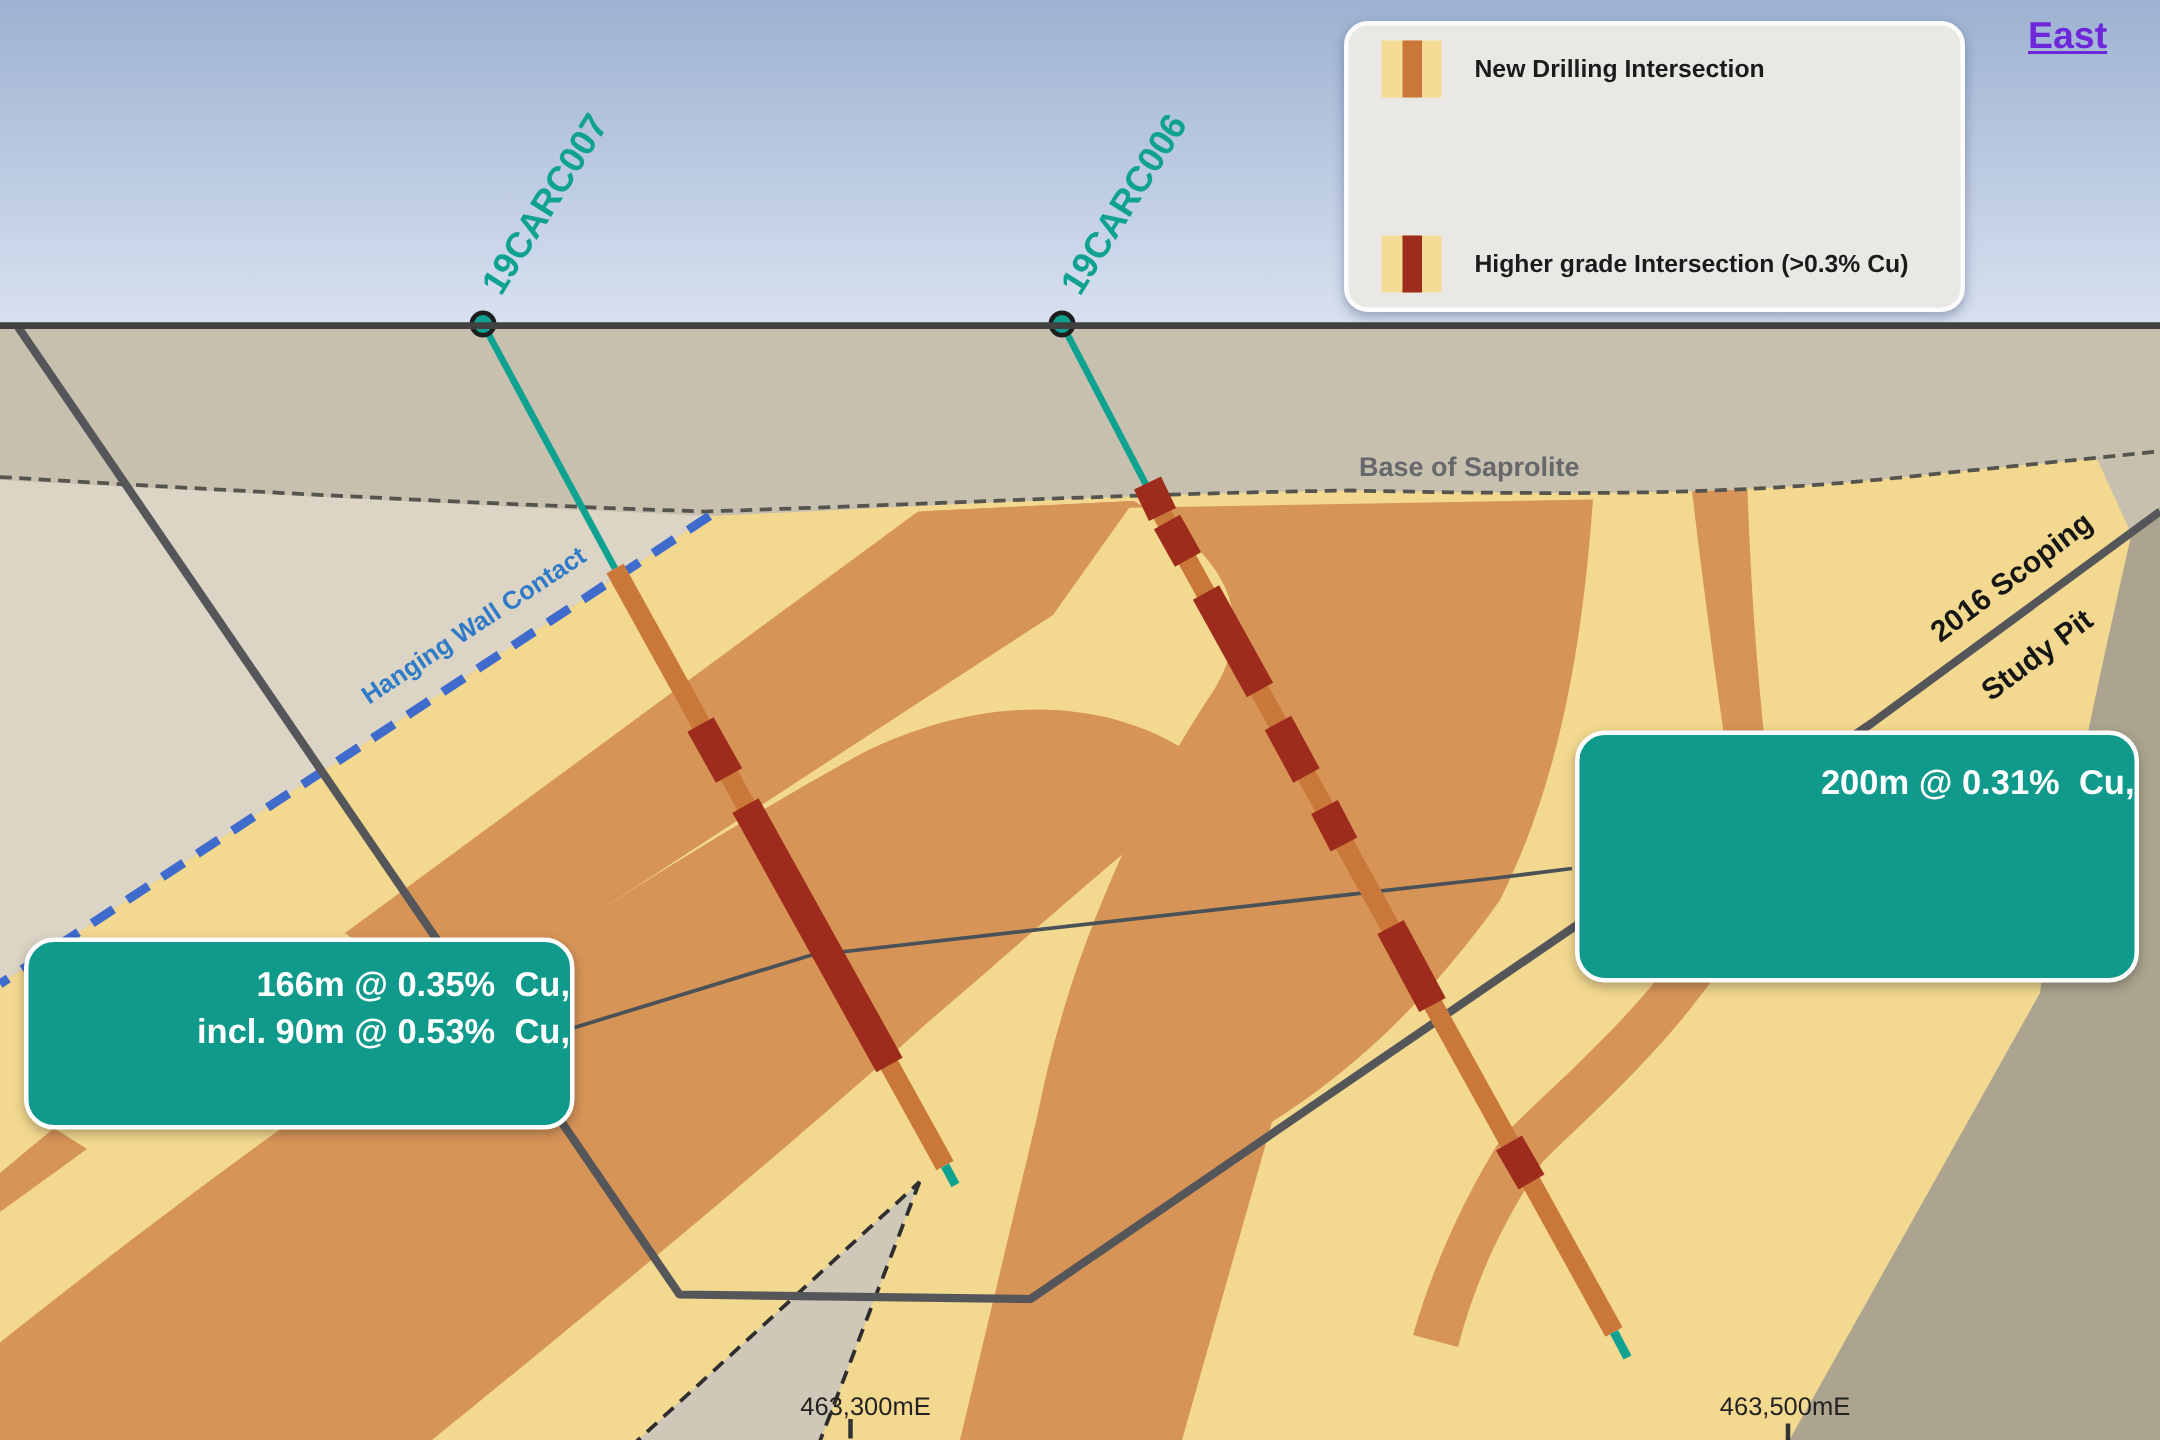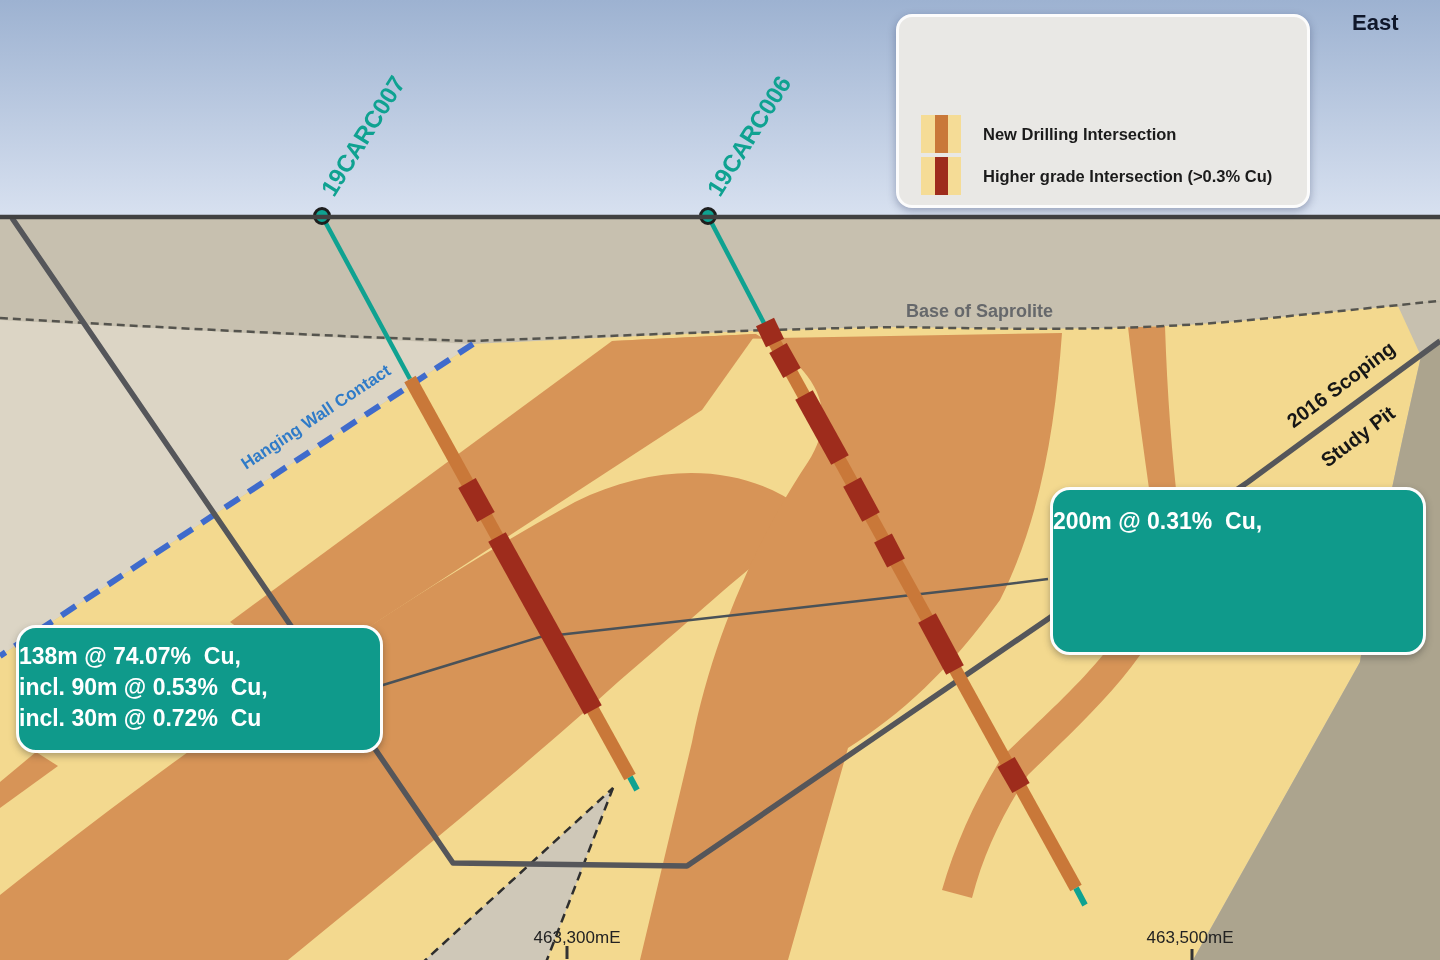--- a/index.html
+++ b/index.html
@@ -5,40 +5,40 @@
   html,body{margin:0;padding:0;background:#222;}
   .stage{position:relative;width:1440px;height:960px;overflow:hidden;background:#F3D98F;
          font-family:"Liberation Sans",sans-serif;}
   .stage svg{position:absolute;left:0;top:0;}
   svg text{font-family:"Liberation Sans","DejaVu Sans",sans-serif;}
 
   
   .legend{position:absolute;left:896px;top:14px;width:414px;height:194px;
           background:#E9E8E5;border:3px solid #FCFCFC;border-radius:16px;
           box-shadow:0 3px 8px rgba(30,40,80,.35);box-sizing:border-box;
-          display:flex;flex-direction:column;justify-content:flex-end;padding:8px 10px;}
+          display:flex;flex-direction:column;justify-content:space-between;padding:8px 10px;}
   .legend-row{display:flex;align-items:center;height:42px;}
   .swatch{width:40px;height:38px;margin-left:12px;flex:0 0 auto;background:#F5DC96;
           display:flex;justify-content:center;}
   .swatch .stripe{width:13px;height:100%;}
   .stripe-orange{background:#C97839;}
   .stripe-red{background:#9E2C1C;}
   .swatch-plain-yellow{background:#F5DC96;}
   .swatch-orange{background:#D79457;}
   .legend-label{margin-left:22px;font-size:16.5px;font-weight:bold;color:#1B1B1B;white-space:pre;}
 
   
   .callout{position:absolute;background:#0F9A8B;border:3px solid #FDFDFD;border-radius:20px;
            box-shadow:0 3px 7px rgba(40,40,40,.35);box-sizing:border-box;
-           color:#fff;font-weight:bold;text-align:left;}
+           color:#fff;font-weight:bold;text-align:right;}
   .callout-left{left:16px;top:625px;width:367px;height:128px;font-size:23px;line-height:31px;padding-top:13px;}
   .callout-right{left:1050px;top:487px;width:376px;height:168px;font-size:23px;line-height:32px;padding-top:15px;}
   .callout div{white-space:pre;}
 
-  .east-label{position:absolute;left:1352px;top:10px;font-size:22px;font-weight:bold;color:#0f172a;}
+  .east-label{position:absolute;left:1352px;top:10px;font-size:25px;font-weight:bold;color:#6d28d9;text-decoration:underline;}
 </style>
 </head>
 <body>
 
 <div class="stage">
 
   <svg width="1440" height="960" viewBox="0 0 1440 960">
     <defs>
       <linearGradient id="skyGrad" x1="0" y1="0" x2="0" y2="1">
         <stop offset="0" stop-color="#9DB2D1"></stop>
@@ -141,22 +141,21 @@
     </div>
     <div class="legend-row">
       <div class="swatch">
         <div class="stripe stripe-red"></div>
       </div>
       <div class="legend-label">Higher grade Intersection (&gt;0.3% Cu)</div>
     </div>
   </div>
 
   <div class="callout callout-left">
-    <div>138m @ 74.07%  Cu,</div>
+    <div>166m @ 0.35%  Cu,</div>
     <div>incl. 90m @ 0.53%  Cu,</div>
-    <div>incl. 30m @ 0.72%  Cu</div>
   </div>
 
   <div class="callout callout-right">
     <div>200m @ 0.31%  Cu,</div>
   </div>
 
 </div>
 
 </body></html>

